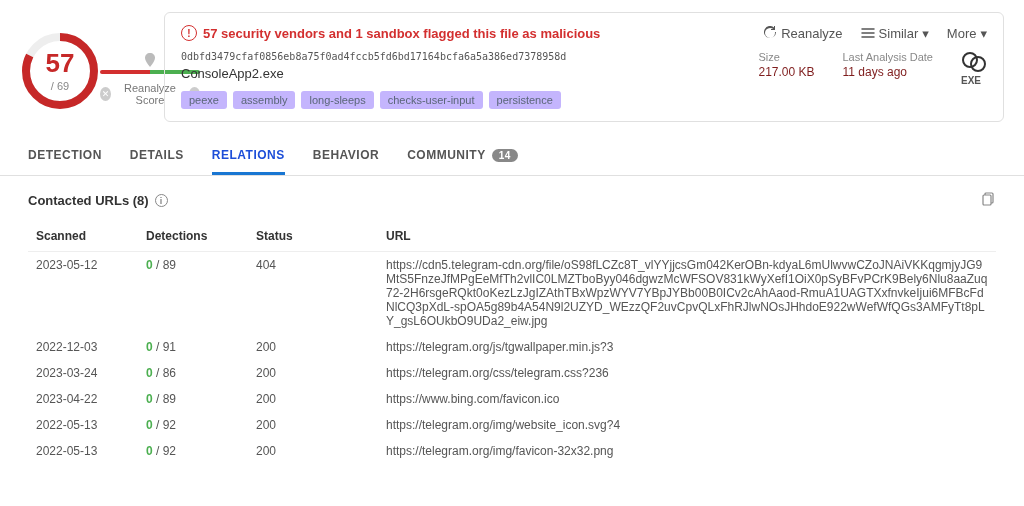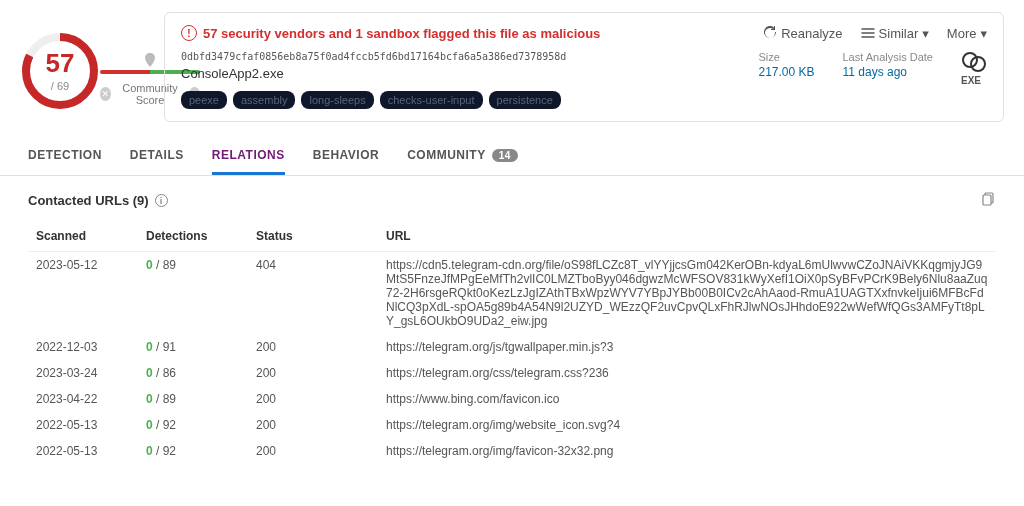--- a/index.html
+++ b/index.html
@@ -21,29 +21,29 @@
 .alert-row { display: flex; align-items: center; justify-content: space-between; }
 .alert-left { display: flex; align-items: center; gap: 6px; color: #d32f2f; font-weight: 600; font-size: 13px; }
 .alert-icon { width: 16px; height: 16px; border: 1.5px solid #d32f2f; border-radius: 50%; display: inline-flex; align-items: center; justify-content: center; font-size: 10px; }
 .actions { display: flex; align-items: center; gap: 18px; font-size: 13px; color: #555; }
 .actions .act { display: flex; align-items: center; gap: 4px; cursor: pointer; }
 .file-info-row { display: flex; justify-content: space-between; align-items: flex-start; }
 .file-meta { font-size: 13px; }
 .hash { color: #555; font-family: monospace; font-size: 10px; margin-bottom: 4px; }
 .filename { color: #333; margin-bottom: 10px; }
 .tags { display: flex; gap: 6px; flex-wrap: wrap; }
-.tag { background: #0f172a; color: #5a6678; padding: 3px 8px; border-radius: 8px; font-size: 11px; }
+.tag { background: #c4b5fd; color: #5a6678; padding: 3px 8px; border-radius: 3px; font-size: 11px; }
 .file-stats { display: flex; align-items: flex-start; gap: 28px; color: #555; font-size: 12px; }
 .stat-block .stat-label { color: #888; font-size: 11px; margin-bottom: 2px; }
-.stat-block .stat-val { color: #0369a1; font-size: 12px; }
+.stat-block .stat-val { color: #7f1d1d; font-size: 12px; }
 .type-icon { font-size: 10px; font-weight: bold; }
 .type-icon svg { display: block; margin-bottom: 2px; }
 .tabs { display: flex; gap: 28px; padding: 18px 28px 0 28px; border-bottom: 1px solid #e0e0e0; align-items: flex-end; }
 .tab { padding: 8px 0 10px 0; font-size: 12px; font-weight: 700; letter-spacing: 0.5px; color: #555; cursor: pointer; border-bottom: 3px solid transparent; display: flex; align-items: center; gap: 6px; }
-.tab.active { color: #701a75; border-bottom-color: #1976d2; }
+.tab.active { color: #1d4ed8; border-bottom-color: #1976d2; }
 .tab-badge { background: #888; color: #fff; border-radius: 10px; padding: 1px 7px; font-size: 10px; font-weight: 600; }
 .content { padding: 16px 28px; }
 .section-title { font-weight: 700; font-size: 13px; margin-bottom: 12px; display: flex; align-items: center; gap: 6px; }
 .info-icon { width: 13px; height: 13px; border: 1px solid #888; border-radius: 50%; display: inline-flex; align-items: center; justify-content: center; font-size: 9px; color: #888; }
 .copy-section { float: right; color: #888; cursor: pointer; }
 table { width: 100%; border-collapse: collapse; font-size: 12px; }
 th { text-align: left; padding: 8px 8px; font-weight: 700; color: #333; border-bottom: 1px solid #eee; font-size: 12px; }
 td { padding: 6px 8px; vertical-align: top; color: #555; }
 td.url { word-break: break-all; }
 .green-val { color: #4caf50; font-weight: 600; }
@@ -71,21 +71,21 @@
         <svg width="12" height="14" viewBox="0 0 12 14">
             <path d="M6 0C3 0 1 2 1 5c0 3 5 9 5 9s5-6 5-9c0-3-2-5-5-5z" fill="#bbb"></path>
           </svg>
       </span>
       <div class="community-bar">
           <div class="red"></div>
           <div class="green"></div>
         </div>
       <div class="community-label">
         <span style="width:14px;height:14px;border-radius:50%;background:#ccc;color:#fff;display:inline-flex;align-items:center;justify-content:center;font-size:9px;">✕</span>
-        <span>Community Score</span>
+        <span>Reanalyze Score</span>
         <span style="width:14px;height:14px;border-radius:50%;background:#ccc;color:#fff;display:inline-flex;align-items:center;justify-content:center;font-size:9px;">✓</span>
       </div>
     </div>
   </div>
 
   <div class="main-panel">
     <div class="alert-row">
       <div class="alert-left">
         <span class="alert-icon">!</span>
         <span>57 security vendors and 1 sandbox flagged this file as malicious</span>
@@ -150,21 +150,21 @@
   <div class="tab active">RELATIONS</div>
   <div class="tab">BEHAVIOR</div>
   <div class="tab">
     <span>COMMUNITY</span>
     <span class="tab-badge">14</span>
   </div>
 </div>
 
 <div class="content">
   <div class="section-title">
-    <span>Contacted URLs  (9)</span>
+    <span>Contacted URLs  (8)</span>
     <span class="info-icon">i</span>
     <span class="copy-section" style="margin-left:auto">
       <svg width="14" height="14" viewBox="0 0 14 14">
           <rect x="3" y="1" width="8" height="10" fill="none" stroke="#888" stroke-width="1.2" rx="1"></rect>
           <rect x="1" y="3" width="8" height="10" fill="#fff" stroke="#888" stroke-width="1.2" rx="1"></rect>
         </svg>
     </span>
   </div>
 
   <table>

